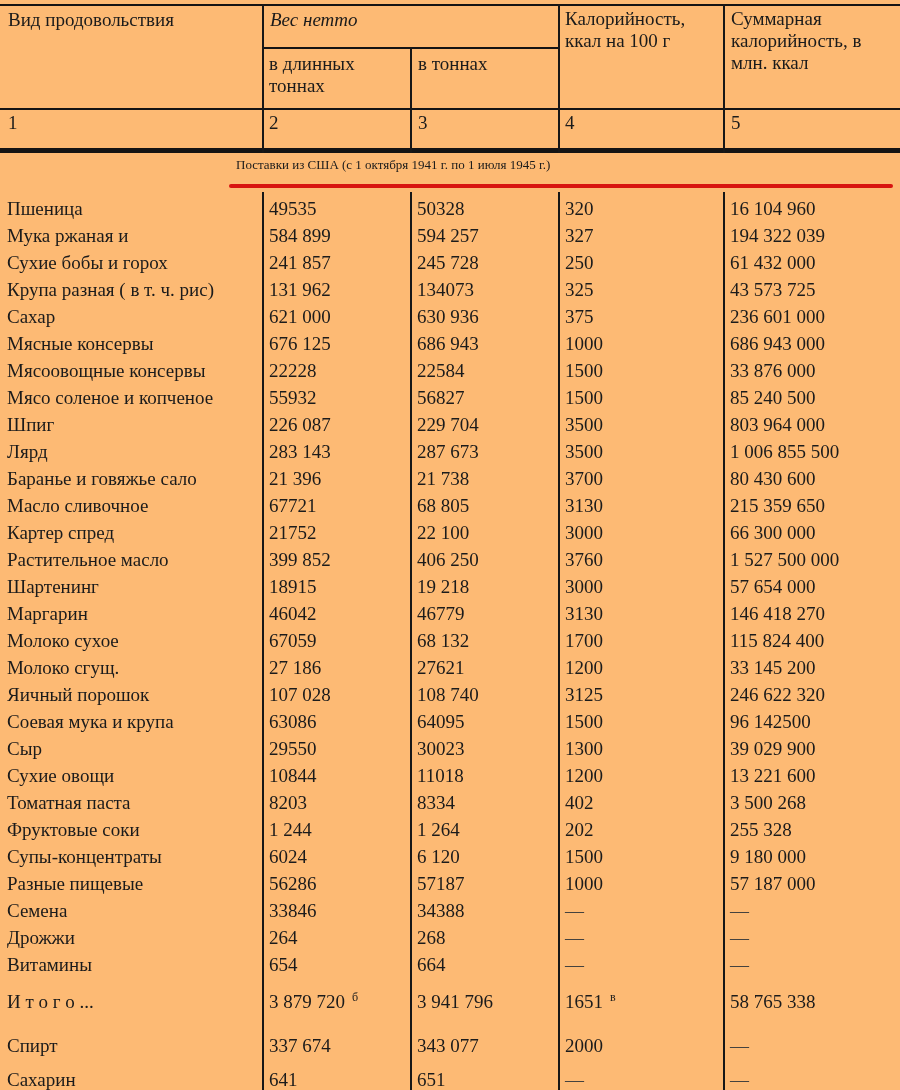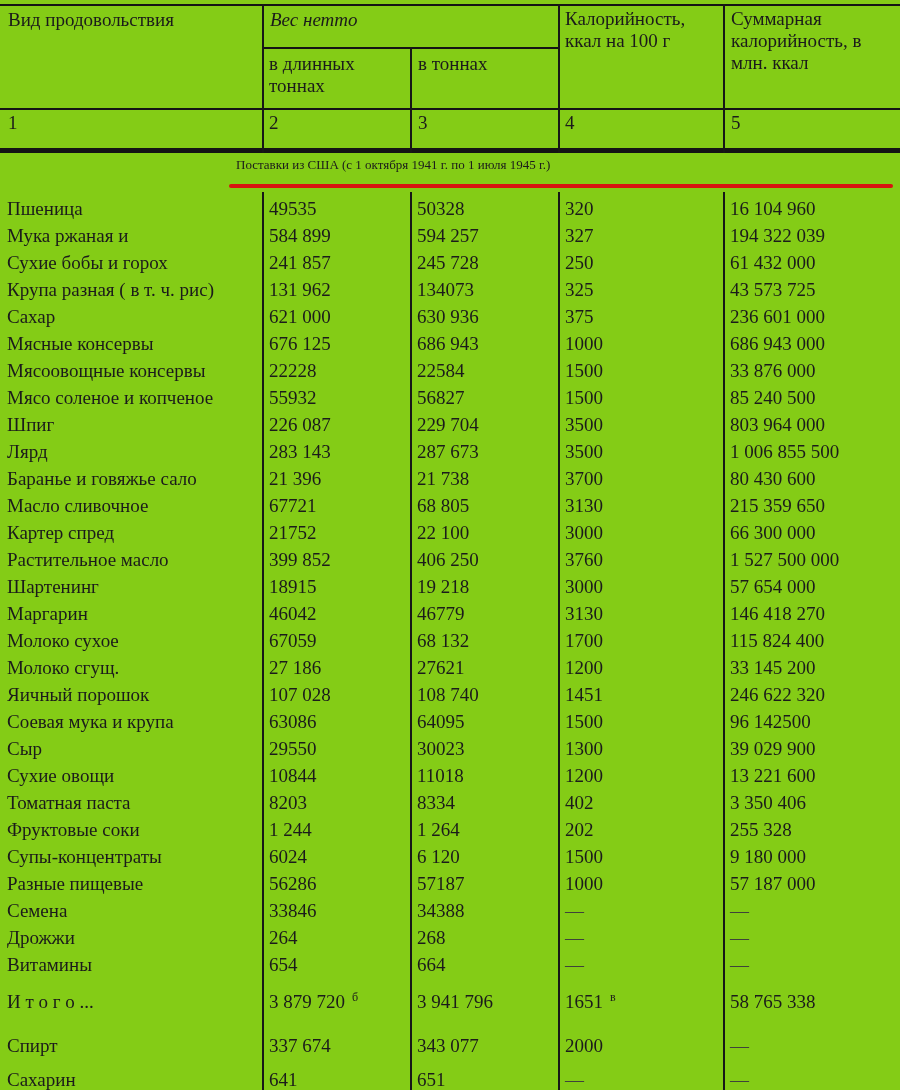--- a/index.html
+++ b/index.html
@@ -1,16 +1,16 @@
 <!DOCTYPE html>
 <html><head>
 <meta charset="utf-8">
 <style>
   html,body{margin:0;padding:0;background:#fff;}
-  .page{position:relative;width:900px;height:1090px;background:#84cc16;overflow:hidden;
+  .page{position:relative;width:900px;height:1090px;background:#fdba74;overflow:hidden;
         font-family:"Liberation Serif","DejaVu Serif",serif;color:#1b1b1b;}
   .hline{position:absolute;left:0;width:900px;background:#141414;}
   .vline{position:absolute;width:2px;background:#171717;}
   .hcell{position:absolute;font-size:19px;line-height:22px;}
   .numcell{position:absolute;font-size:19px;line-height:20px;}
   .section-title{position:absolute;left:236px;top:157px;font-size:13px;white-space:nowrap;}
   .red-underline{position:absolute;left:229px;top:184px;width:664px;height:4px;border-radius:2px;}
   .rows{position:absolute;left:0;top:195px;width:900px;}
   .row{display:grid;grid-template-columns:262px 148px 148px 165px 177px;height:27px;
        line-height:27px;font-size:19px;}
@@ -182,21 +182,21 @@
         <div><span>Молоко сгущ.</span></div>
         <div><span>27 186</span></div>
         <div><span>27621</span></div>
         <div><span>1200</span></div>
         <div><span>33 145 200</span></div>
       </div>
       <div class="row">
         <div><span>Яичный порошок</span></div>
         <div><span>107 028</span></div>
         <div><span>108 740</span></div>
-        <div><span>1451</span></div>
+        <div><span>3125</span></div>
         <div><span>246 622 320</span></div>
       </div>
       <div class="row">
         <div><span>Соевая мука и крупа</span></div>
         <div><span>63086</span></div>
         <div><span>64095</span></div>
         <div><span>1500</span></div>
         <div><span>96 142500</span></div>
       </div>
       <div class="row">
@@ -211,21 +211,21 @@
         <div><span>10844</span></div>
         <div><span>11018</span></div>
         <div><span>1200</span></div>
         <div><span>13 221 600</span></div>
       </div>
       <div class="row">
         <div><span>Томатная паста</span></div>
         <div><span>8203</span></div>
         <div><span>8334</span></div>
         <div><span>402</span></div>
-        <div><span>3 350 406</span></div>
+        <div><span>3 500 268</span></div>
       </div>
       <div class="row">
         <div><span>Фруктовые соки</span></div>
         <div><span>1 244</span></div>
         <div><span>1 264</span></div>
         <div><span>202</span></div>
         <div><span>255 328</span></div>
       </div>
       <div class="row">
         <div><span>Супы-концентраты</span></div>

